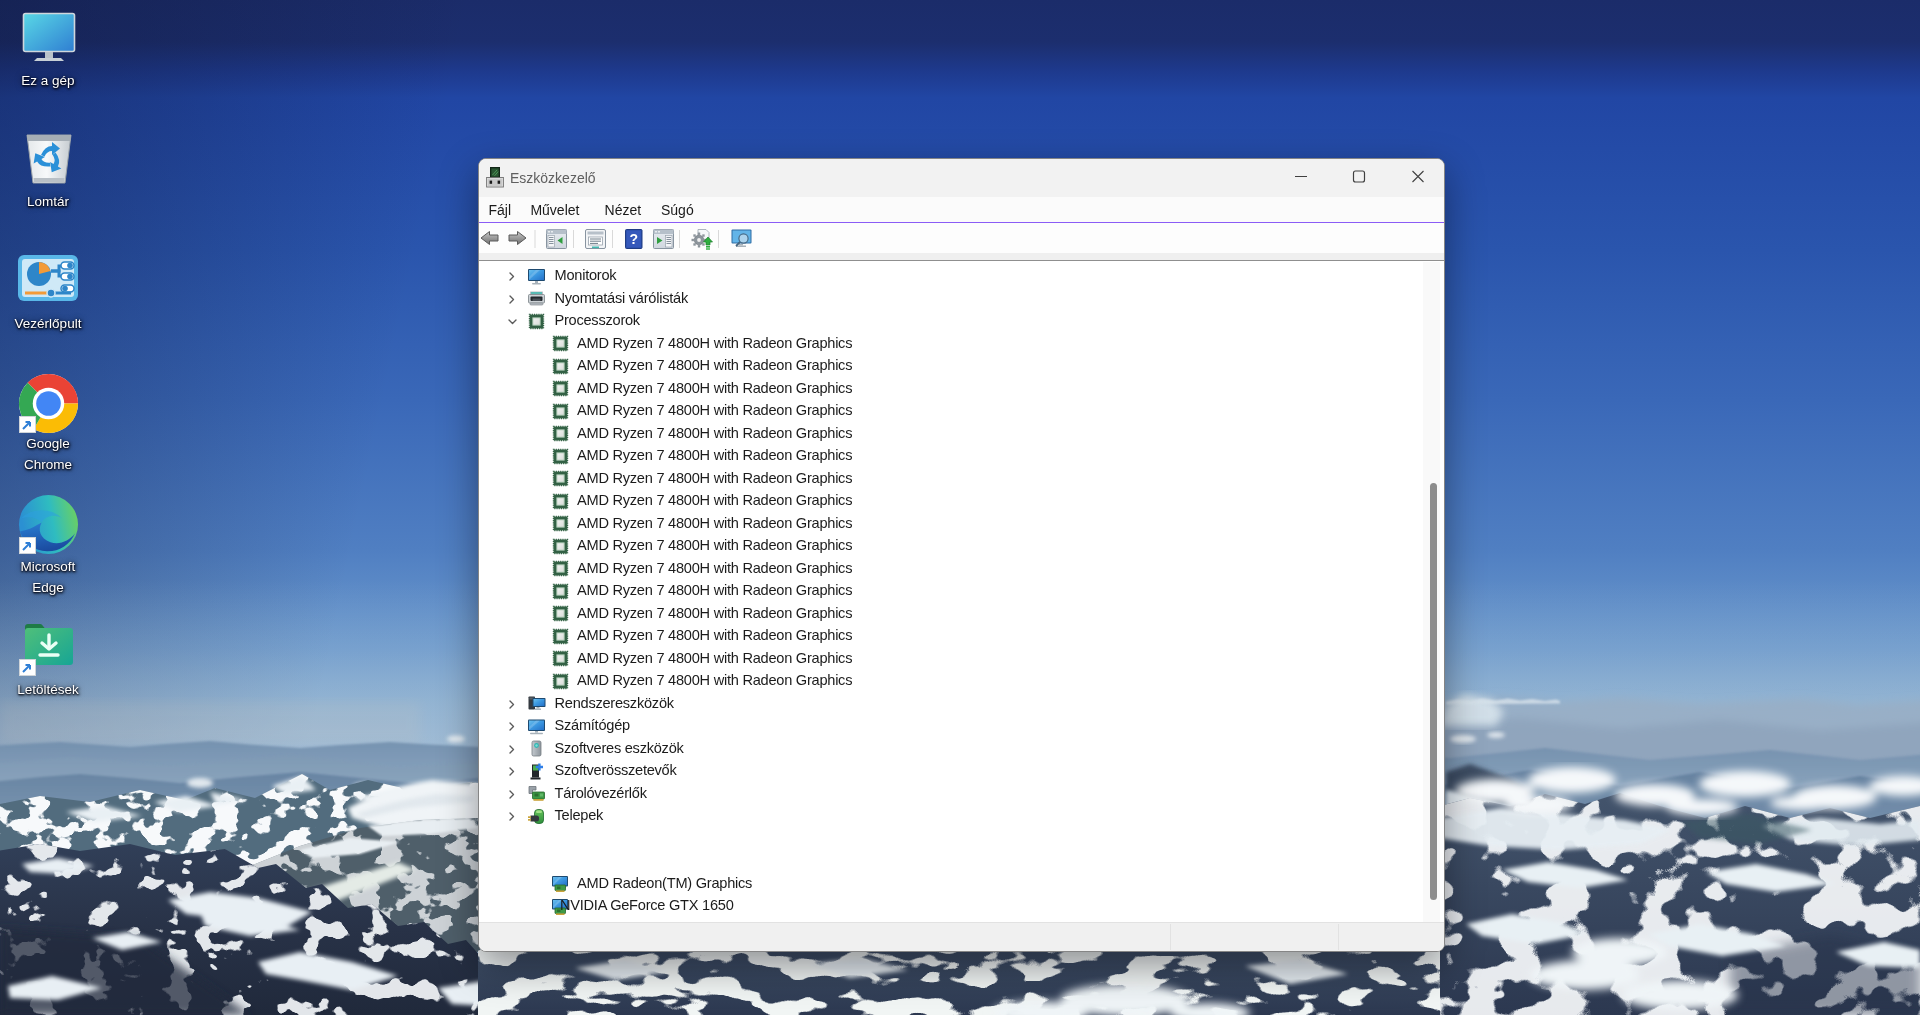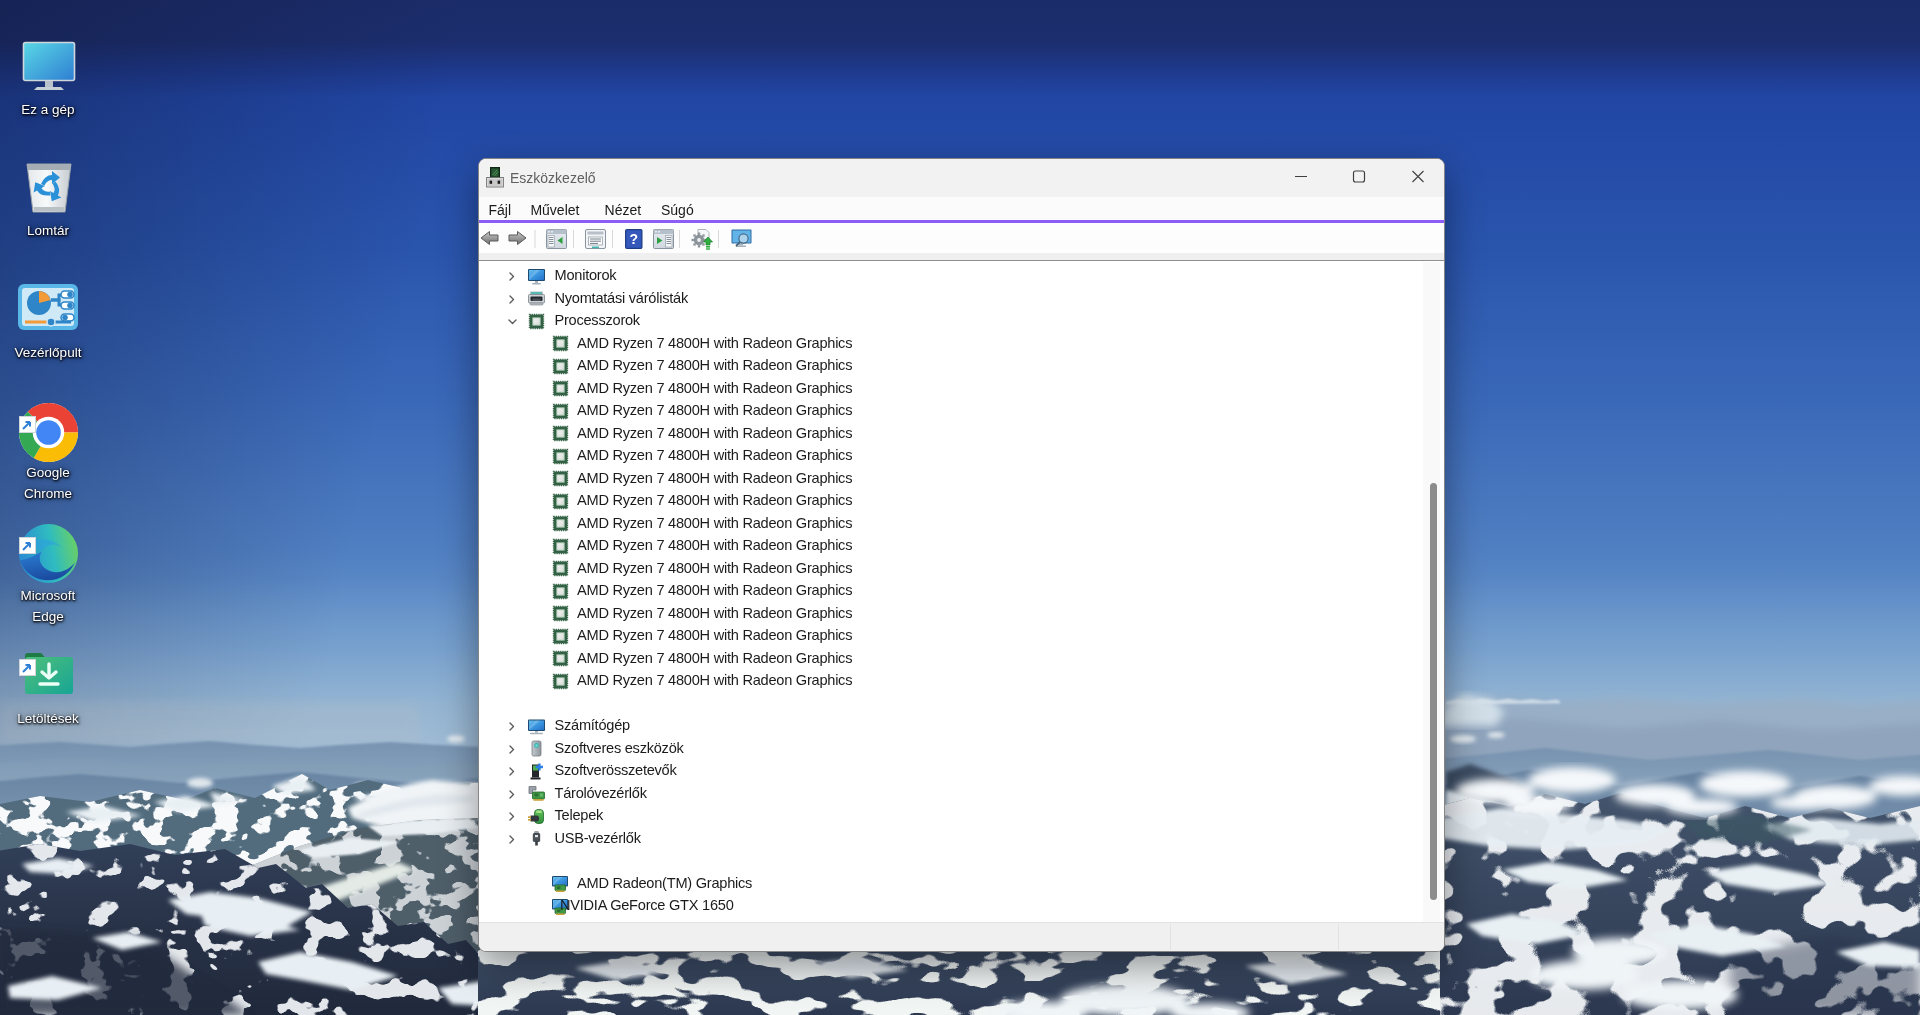--- a/index.html
+++ b/index.html
@@ -4,29 +4,29 @@
 <style>
   * { margin:0; padding:0; box-sizing:border-box; }
   html,body { width:1920px; height:1015px; overflow:hidden; font-family:"Liberation Sans", sans-serif; -webkit-font-smoothing:antialiased; }
   #desktop { position:absolute; left:0; top:0; width:1920px; height:1015px;
     background:
       linear-gradient(102deg, rgba(13,20,50,0.38) 0%, rgba(13,20,50,0) 22%),
       linear-gradient(180deg,#1b2c6a 0px,#1c2e6e 42px,#1e3a8e 72px,#2146a4 98px,#2a55ad 250px,#3a68b8 400px,#507fc2 550px,#6e9bcd 650px,#8ab0d2 705px,#9cbcd8 760px);
   }
   #wall { position:absolute; left:0; top:0; }
   .dicon { position:absolute; width:96px; text-align:center; color:#fff; font-size:13.5px; line-height:20.5px;
-           text-shadow: 0 1px 2px rgba(0,0,8,1), 1px 1px 3px rgba(0,0,8,0.95), 0 0 6px rgba(0,0,20,0.6); margin-top: 29px; }
+           text-shadow: 0 1px 2px rgba(0,0,8,1), 1px 1px 3px rgba(0,0,8,0.95), 0 0 6px rgba(0,0,20,0.6); }
   .dicon .cap { margin-top:3px; }
   .dicon svg { display:block; margin:0 auto; }
   #win { position:absolute; left:478px; top:158px; width:967px; height:794px;
          background:#fff; border-radius:8px; border:1px solid #858585;
          box-shadow: 0 14px 38px rgba(0,0,10,0.42); overflow:hidden; }
   #titlebar { position:absolute; left:0; top:0; width:100%; height:38px; background:#f2f2f2; }
   #titlebar .ttext { position:absolute; left:31px; top:11px; font-size:14px; color:#5f5f5f; }
-  #menubar { position:absolute; left:0; top:38px; width:100%; height:26px; background:#fbfbfb; font-size:14px; color:#1a1a1a; border-bottom:3px solid #8b5cf6;}
+  #menubar { position:absolute; left:0; top:38px; width:100%; height:26px; background:#fbfbfb; font-size:14px; color:#1a1a1a; border-bottom:1px solid #8b5cf6;}
   #menubar span { position:absolute; top:5px; }
   #toolbar { position:absolute; left:0; top:64px; width:100%; height:30px; background:#fdfdfd; }
   #toolstrip { position:absolute; left:0; top:94px; width:100%; height:8px; background:#efefef; border-bottom:1px solid #8f8f8f; }
   #treearea { position:absolute; left:0; top:103px; width:100%; height:660px; background:#fff;text-align:center; }
   #statusbar { position:absolute; left:0; bottom:0; width:100%; height:29px; background:#f0f0f0; border-top:1px solid #e2e2e2; }
   .sbsep { position:absolute; top:1px; bottom:1px; width:1px; background:#e2e2e2; }
   .trow { position:absolute; height:22.5px; font-size:14.6px; letter-spacing:-0.25px; color:#1b1b1b; white-space:nowrap; width:100%; }
   .trow .lbl { position:absolute; top:2.5px; }
   .chev { position:absolute; }
   .ticon { position:absolute; }
@@ -653,20 +653,29 @@
           <use href="#i-cpu"></use>
         </svg>
         <span class="lbl" style="left:98px">AMD Ryzen 7 4800H with Radeon Graphics</span>
       </div>
 <div class="trow" style="top:407.5px;left:0">
         <svg class="ticon" style="left:72px;top:2px" width="19" height="19">
           <use href="#i-cpu"></use>
         </svg>
         <span class="lbl" style="left:98px">AMD Ryzen 7 4800H with Radeon Graphics</span>
       </div>
+<div class="trow" style="top:430.0px;left:0">
+        <svg class="chev" style="left:30px;top:7.5px" width="6" height="9">
+          <path d="M1 1l3.5 3.5L1 8" stroke="#5b5b5b" stroke-width="1.4" fill="none" stroke-linecap="round" stroke-linejoin="round"></path>
+        </svg>
+        <svg class="ticon" style="left:48px;top:2px" width="19" height="19">
+          <use href="#i-sys"></use>
+        </svg>
+        <span class="lbl" style="left:75.5px">Rendszereszközök</span>
+      </div>
 <div class="trow" style="top:475.0px;left:0">
         <svg class="chev" style="left:30px;top:7.5px" width="6" height="9">
           <path d="M1 1l3.5 3.5L1 8" stroke="#5b5b5b" stroke-width="1.4" fill="none" stroke-linecap="round" stroke-linejoin="round"></path>
         </svg>
         <svg class="ticon" style="left:48px;top:2px" width="19" height="19">
           <use href="#i-sft"></use>
         </svg>
         <span class="lbl" style="left:75.5px">Szoftveres eszközök</span>
       </div>
 <div class="trow" style="top:452.5px;left:0">
@@ -697,29 +706,20 @@
         <span class="lbl" style="left:75.5px">Tárolóvezérlők</span>
       </div>
 <div class="trow" style="top:542.5px;left:0">
         <svg class="chev" style="left:30px;top:7.5px" width="6" height="9">
           <path d="M1 1l3.5 3.5L1 8" stroke="#5b5b5b" stroke-width="1.4" fill="none" stroke-linecap="round" stroke-linejoin="round"></path>
         </svg>
         <svg class="ticon" style="left:48px;top:2px" width="19" height="19">
           <use href="#i-bat"></use>
         </svg>
         <span class="lbl" style="left:75.5px">Telepek</span>
-      </div>
-<div class="trow" style="top:565.0px;left:0">
-        <svg class="chev" style="left:30px;top:7.5px" width="6" height="9">
-          <path d="M1 1l3.5 3.5L1 8" stroke="#5b5b5b" stroke-width="1.4" fill="none" stroke-linecap="round" stroke-linejoin="round"></path>
-        </svg>
-        <svg class="ticon" style="left:48px;top:2px" width="19" height="19">
-          <use href="#i-usb"></use>
-        </svg>
-        <span class="lbl" style="left:75.5px">USB-vezérlők</span>
       </div>
 <div class="trow" style="top:610.0px;left:0">
         <svg class="ticon" style="left:72px;top:2px" width="19" height="19">
           <use href="#i-vid"></use>
         </svg>
         <span class="lbl" style="left:98px">AMD Radeon(TM) Graphics</span>
       </div>
 <div class="trow" style="top:632.5px;left:0">
         <svg class="ticon" style="left:72px;top:2px" width="19" height="19">
           <use href="#i-vid"></use>

